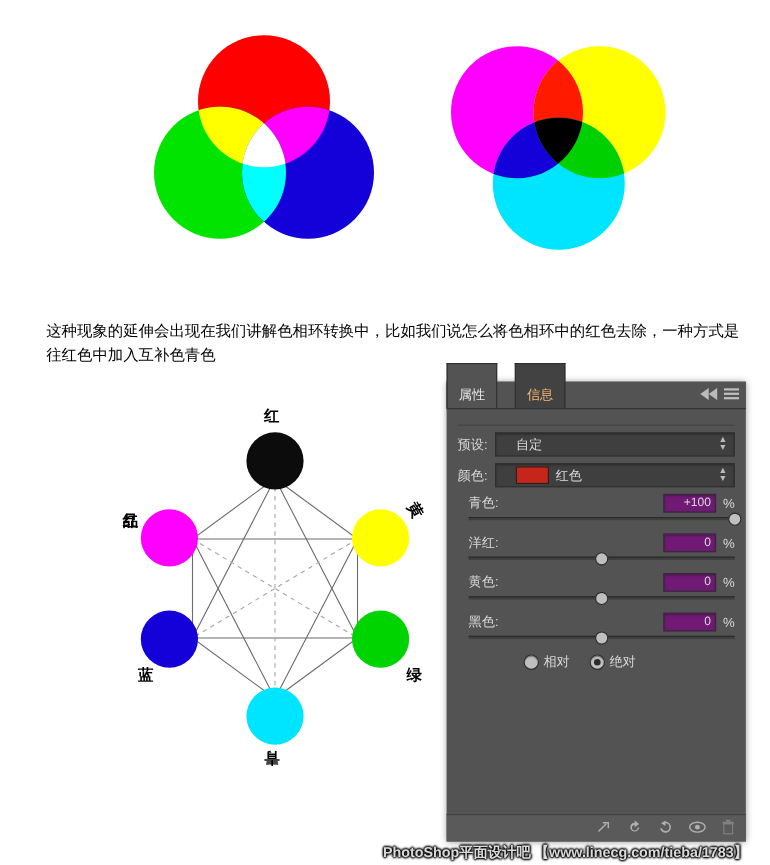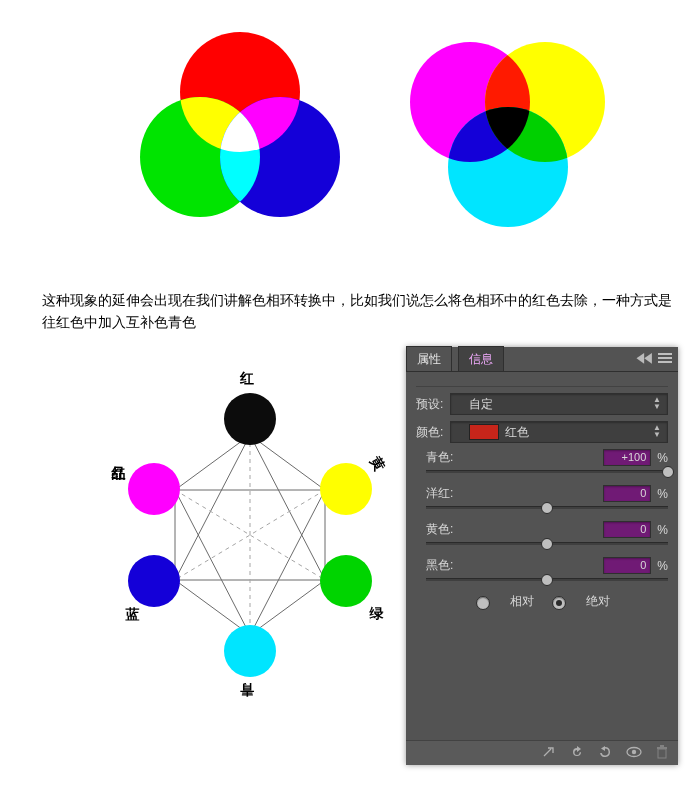--- a/index.html
+++ b/index.html
@@ -13,43 +13,43 @@
   .lbl-red{left:240px;top:370px}
   .lbl-yellow{left:370px;top:455px;transform:rotate(60deg)}
   .lbl-green{left:368px;top:595px;writing-mode:vertical-rl}
   .lbl-cyan{left:240px;top:680px;transform:rotate(180deg)}
   .lbl-blue{left:124px;top:595px;writing-mode:vertical-rl}
   .lbl-magenta{left:110px;top:455px;writing-mode:vertical-rl}
   
   
   .ps-panel{position:absolute;left:406px;top:347px;width:272px;height:418px;background:#535353;color:#d8d8d8;font-size:12px;box-shadow:0 0 6px rgba(0,0,0,.4)}
   .panel-tabs{height:24px;background:#535353;display:flex;align-items:flex-end;position:relative;border-bottom:1px solid #2f2f2f}
-  .tab{padding:4px 10px 3px;background:#424242;margin-right:6px;border-top:1px solid #2f2f2f;border-left:1px solid #2f2f2f;border-right:1px solid #2f2f2f}
+  .tab{padding:20px 10px 3px;background:#424242;margin-right:16px;border-top:1px solid #2f2f2f;border-left:1px solid #2f2f2f;border-right:1px solid #2f2f2f}
   .tab.active{background:#535353;color:#e6e6e6}
-  .tab.inactive{color:#f0abfc}
+  .tab.inactive{color:#fdba74}
   .panel-menu{position:absolute;right:6px;top:5px}
   .panel-collapse{position:absolute;right:26px;top:5px;font-size:10px;color:#bbb;transform:scaleY(1.4)}
   .panel-inner{padding:8px 10px}
   .panel-row{display:flex;align-items:center;margin-bottom:6px}
   .icon-box{width:20px;height:18px;border:1px solid #2f2f2f;background:#5c5c5c;display:flex;align-items:center;justify-content:center;margin-right:6px;box-shadow:inset 0 1px 0 rgba(255,255,255,.1)}
   .icon-selcol{width:20px;height:18px;display:flex;align-items:center;justify-content:center}
   .divider{border-top:1px solid #424242;margin:6px 0}
   .field-label{width:34px}
   .dropdown{flex:1;height:20px;background:#3f3f3f;border:1px solid #2f2f2f;display:flex;align-items:center;padding:0 18px;position:relative;box-shadow:inset 0 1px 2px rgba(0,0,0,.3)}
   .dropdown .caret-pair{position:absolute;right:6px;top:2px;font-size:8px;line-height:7px;color:#bbb}
   .swatch{width:28px;height:14px;background:#c6251a;border:1px solid #222;margin-right:6px}
   .slider-block{margin:6px 0 12px 10px}
   .slider-row{display:flex;align-items:center;justify-content:space-between;margin-bottom:2px}
   .slider-name{color:#d8d8d8}
   .slider-val{width:48px;height:17px;background:#701a75;border:1px solid #2f2f2f;text-align:right;padding-right:4px;box-sizing:border-box;font-size:11px;line-height:15px;box-shadow:inset 0 1px 2px rgba(0,0,0,.3)}
   .pct{margin-left:6px;color:#d8d8d8}
   .slider-track{height:2px;background:#3f3f3f;border-top:1px solid #2a2a2a;position:relative;margin-top:4px}
   .slider-thumb{position:absolute;top:-5px;width:10px;height:10px;border-radius:50%;background:#bfbfbf;border:1px solid #2b2b2b;transform:translateX(-50%)}
   .radios{display:flex;gap:18px;margin:6px 0 6px 60px}
-  .radio{display:flex;align-items:flex-end;gap:20px}
+  .radio{display:flex;align-items:center;gap:4px}
   .radio .dot{width:12px;height:12px;border-radius:50%;border:1px solid #2c2c2c;background:#bfbfbf;position:relative;box-shadow:inset 0 1px 1px rgba(0,0,0,.4)}
   .radio.checked .dot::after{content:"";position:absolute;left:3px;top:3px;width:6px;height:6px;border-radius:50%;background:#2b2b2b}
   .panel-footer{position:absolute;bottom:0;left:0;right:0;height:24px;background:#5a5a5a;border-top:1px solid #424242;display:flex;align-items:center;justify-content:flex-end;gap:14px;padding-right:10px;color:#bfbfbf}
   .panel-footer span{opacity:.85}
   .panel-footer .disabled{opacity:.4}
   .watermark{position:absolute;left:0;right:0;bottom:2px;text-align:right;padding-right:12px;font-size:13px;font-weight:bold;color:rgba(255,255,255,.85);text-shadow:0 0 2px #000,-1px 0 2px #000,1px 0 2px #000,0 -1px 2px #000,0 1px 2px #000}
 </style>
 </head>
 <body>
 
@@ -260,13 +260,14 @@
             <circle cx="8" cy="6" r="2.2" fill="#bfbfbf"></circle>
           </svg></span>
       <span class="disabled"><svg width="12" height="14">
             <rect x="2" y="4" width="8" height="9" fill="none" stroke="#bfbfbf"></rect>
             <rect x="1" y="2" width="10" height="2" fill="#bfbfbf"></rect>
             <rect x="4" y="0" width="4" height="2" fill="#bfbfbf"></rect>
           </svg></span>
     </div>
   </div>
 
+  <div class="watermark">PhotoShop平面设计吧 【www.linecg.com/tieba/1783】</div>
 </div>
 
 </body></html>

